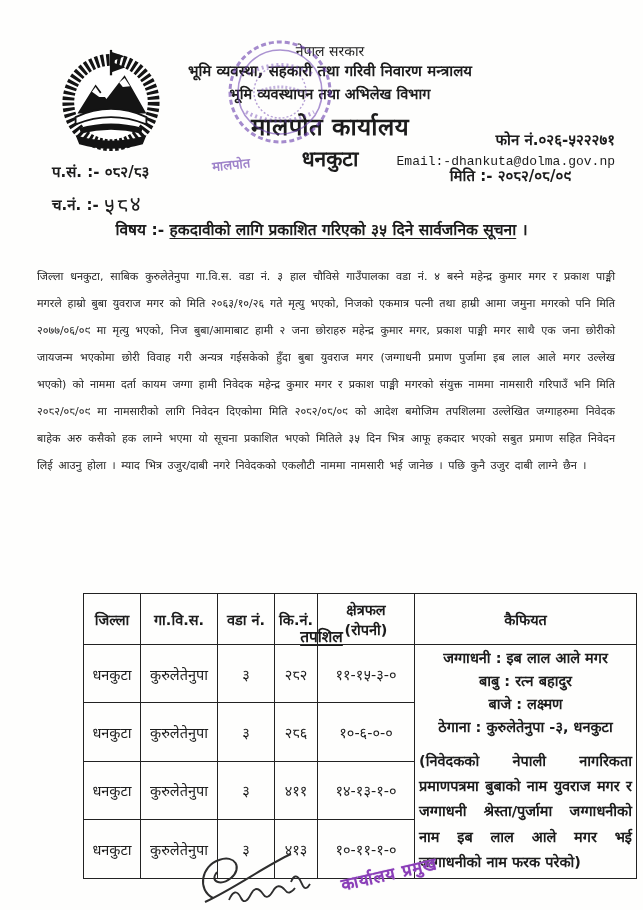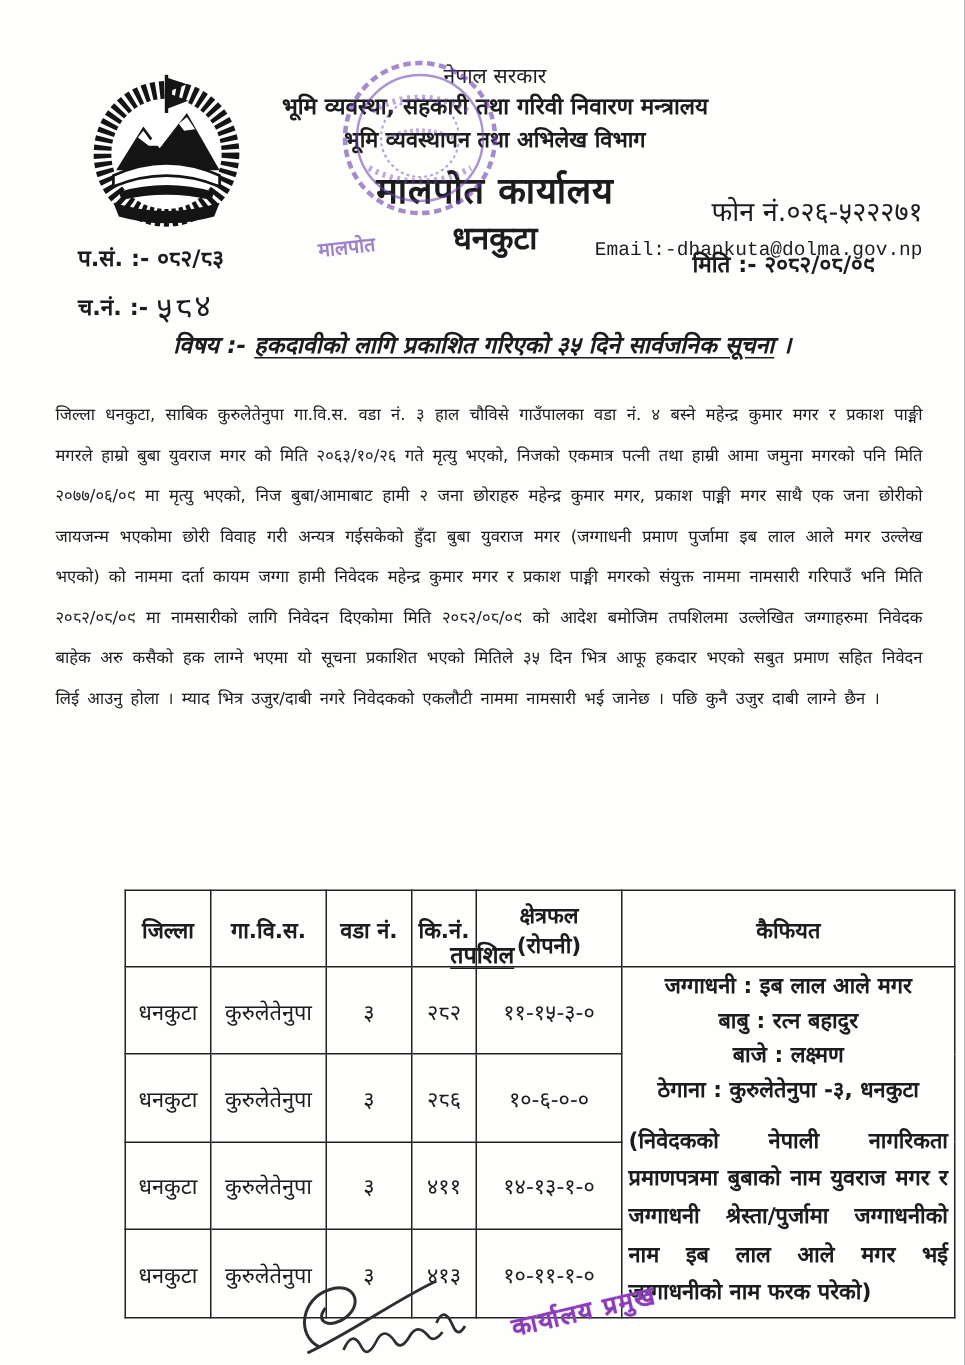--- a/index.html
+++ b/index.html
@@ -20,40 +20,40 @@
   }
   .h-gov{font-size:14px;}
   .h-ministry{font-size:15px;font-weight:bold;}
   .h-dept{font-size:14.5px;font-weight:bold;margin-top:4px;}
   .h-office{font-size:24px;font-weight:bold;margin-top:6px;letter-spacing:.5px;}
   .h-location{font-size:21px;font-weight:bold;margin-top:2px;}
   .contact{
     position:absolute;right:28px;top:128px;width:230px;
     text-align:right;line-height:1.6;
   }
-  .c-phone{font-size:18px;font-weight:normal;}
+  .c-phone{font-size:15px;font-weight:bold;}
   .c-email{font-size:13px;font-family:Liberation Mono, monospace;}
   
   .stamp-header{
     position:absolute;left:224px;top:34px;width:112px;height:122px;
     opacity:.8;pointer-events:none;
   }
   
   .meta-left{position:absolute;left:52px;top:160px;font-size:15px;font-weight:bold;line-height:1.7;}
-  .meta-right{position:absolute;right:60px;top:163px;font-size:15px;font-weight:bold;text-align:center;line-height:1.75;}
+  .meta-right{position:absolute;right:72px;top:163px;font-size:15px;font-weight:bold;text-align:center;line-height:1.75;}
   .handwritten{
     display:inline-block;font-size:21px;font-weight:normal;
     transform:rotate(-4deg) translateY(2px);
     font-family:"DejaVu Serif",serif;letter-spacing:2px;
     border-bottom:0;
   }
   
   .subject{
     position:absolute;left:0;top:218px;width:100%;
-    text-align:center;font-size:15.5px;font-weight:bold;font-style:italic;
+    text-align:center;font-size:15.5px;font-weight:bold;
   }
   .subject .u{text-decoration:underline;text-underline-offset:3px;}
   
   .body-text{
     position:absolute;left:37px;top:252px;width:578px;
     font-size:11px;line-height:27px;text-align:justify;
     word-spacing:2px;
   }
   
   .tbl-title{

